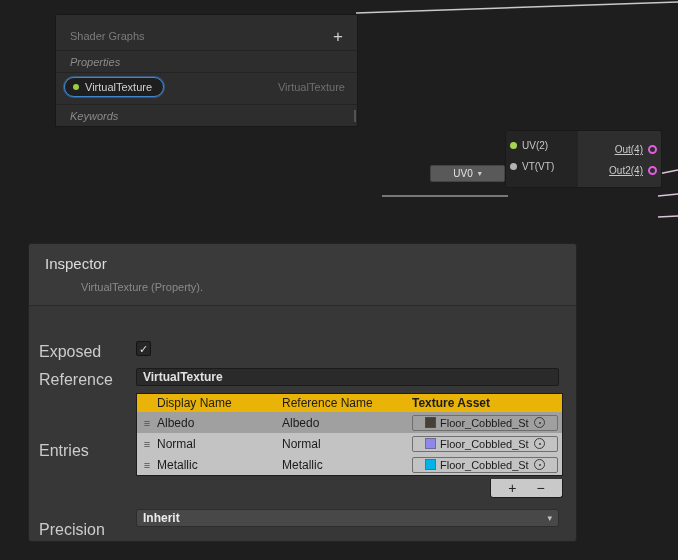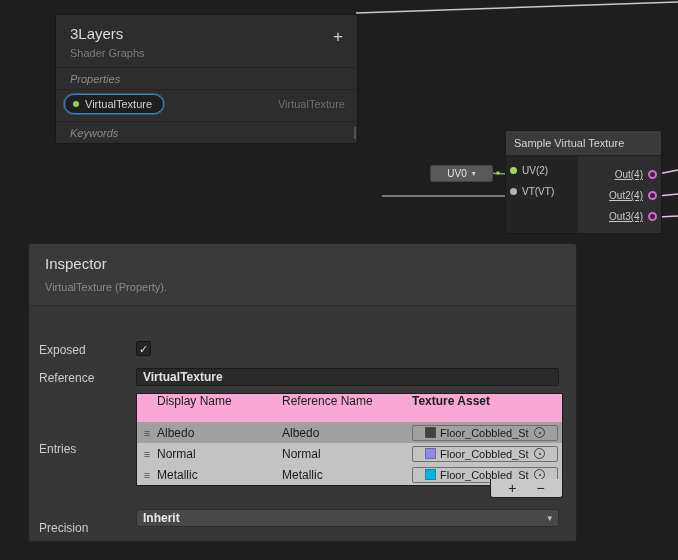--- a/index.html
+++ b/index.html
@@ -44,21 +44,21 @@
   .svt-outputs { flex:1; padding:8px 0 6px; }
   .port-row { display:flex; align-items:center; gap:5px; height:21px; font-size:10px; color:#c9c9c9; padding:0 4px; }
   .port-row.out { justify-content:flex-end;text-decoration:underline; }
   .pdot { flex:0 0 auto; border-radius:50%; cursor:crosshair; }
   .pdot.green { width:7px; height:7px; background:#a5d455; }
   .pdot.gray  { width:7px; height:7px; background:#b3b3b3; }
   .pdot.pink  { width:9px; height:9px; border:2px solid #e45ce2; background:transparent; }
 
   
   .uv0 {
-    position:absolute; left:430px; top:165px; width:63px; height:17px;
+    position:absolute; left:430px; top:165px; width:75px; height:17px;
     background:#595959; border:1px solid #444; border-radius:2px;
     display:flex; align-items:center; justify-content:center; gap:5px;
     font-size:10px; color:#e4e4e4; cursor:pointer;
   }
   .uv0 .arr { font-size:8px; color:#cfcfcf; }
 
   
   .prop-node {
     position:absolute; left:255px; top:186px; height:21px;
     display:flex; align-items:center; gap:6px;
@@ -68,36 +68,36 @@
   .objport { position:relative; width:10px; height:10px; border:1px solid #9a9a9a; border-radius:50%; flex:0 0 auto; }
   .objport::after { content:""; position:absolute; left:3px; top:3px; width:2px; height:2px; border-radius:50%; background:#bdbdbd; }
 
   
   .inspector {
     position:absolute; left:28px; top:243px; width:549px; height:299px;
     background:#373737; border:1px solid #232323; border-radius:3px;
   }
   .insp-header { padding:11px 16px 12px; background:#3a3a3a; border-bottom:1px solid #2a2a2a; border-radius:3px 3px 0 0; }
   .insp-title { font-size:15px; color:#dcdcdc; }
-  .insp-sub { font-size:11px; color:#8a8a8a; margin-top:9px; }
-  .insp-label { position:absolute; left:10px; font-size:12px; color:#cccccc; }
+  .insp-sub { font-size:11px; color:#8a8a8a; margin-top:9px;margin-left:36px; }
+  .insp-label { position:absolute; left:10px; font-size:16px; color:#cccccc; }
   .checkbox {
     position:absolute; left:107px; top:97px; width:15px; height:15px;
     background:#262626; border:1px solid #141414; border-radius:2px;
     color:#e0e0e0; font-size:11px; line-height:14px; text-align:center; cursor:pointer;
   }
   .text-field {
     position:absolute; left:107px; top:124px; width:423px; height:18px;
     background:#2a2a2a; border:1px solid #1b1b1b; border-radius:2px;
     color:#e2e2e2; font-size:12px; font-weight:bold; padding:0 6px;
     line-height:16px; white-space:nowrap; overflow:hidden; cursor:text;
   }
   
   .tbl { position:absolute; left:107px; top:149px; width:427px; border:1px solid #1d1d1d; }
-  .tbl-head { display:flex; align-items:flex-start; height:28px; background:#f9a8d4; font-size:12px; color:#1c1c1c; }
+  .tbl-head { display:flex; align-items:center; height:18px; background:#eab308; font-size:12px; color:#1c1c1c; }
   .tbl-row { display:flex; align-items:center; height:21px; background:#c3c3c3; font-size:12px; color:#1b1b1b; cursor:pointer; }
   .tbl-row.selected { background:#a0a0a0; }
   .c-handle { width:20px; text-align:center; color:#4e4e4e; font-size:11px; cursor:grab; }
   .c-display { width:125px; }
   .c-ref { width:130px; }
   .c-tex { flex:1; padding-right:4px; }
   .h1 { padding-left:20px; width:145px; }
   .h2 { width:130px; }
   .h3 { flex:1;font-weight:bold; }
   .obj-field {
@@ -134,21 +134,20 @@
     <line x1="486" y1="173" x2="509" y2="174" stroke="#93a072" stroke-width="1.4"></line>
     <circle cx="489" cy="173" r="3" fill="#9fce4e"></circle>
     <circle cx="498" cy="173" r="1.8" fill="#9fce4e"></circle>
     <line x1="658" y1="174" x2="678" y2="170" stroke="#dfc2dc" stroke-width="1.6"></line>
     <line x1="658" y1="196" x2="678" y2="194" stroke="#dfc2dc" stroke-width="1.6"></line>
     <line x1="658" y1="217" x2="678" y2="216" stroke="#dfc2dc" stroke-width="1.6"></line>
   </svg>
 
   <div class="blackboard">
     <div class="bb-header">
-      <div class="bb-title">3Layers</div>
       <div class="bb-sub">Shader Graphs</div>
       <div class="bb-add">+</div>
     </div>
     <div class="bb-section">Properties</div>
     <div class="bb-prop-row">
       <span class="pill">
         <span class="dot-green"></span>
         <span>VirtualTexture</span>
       </span>
       <span class="bb-type">VirtualTexture</span>
@@ -157,43 +156,38 @@
     <div class="bb-scroll"></div>
   </div>
 
   <div class="uv0">
     <span>UV0</span>
     <span class="arr">▾</span>
   </div>
 
 
   <div class="svt-node">
-    <div class="svt-header">Sample Virtual Texture</div>
     <div class="svt-body">
       <div class="svt-inputs">
         <div class="port-row">
           <span class="pdot green"></span>
           <span>UV(2)</span>
         </div>
         <div class="port-row">
           <span class="pdot gray"></span>
           <span>VT(VT)</span>
         </div>
       </div>
       <div class="svt-outputs">
         <div class="port-row out">
           <span>Out(4)</span>
           <span class="pdot pink"></span>
         </div>
         <div class="port-row out">
           <span>Out2(4)</span>
-          <span class="pdot pink"></span>
-        </div>
-        <div class="port-row out">
-          <span>Out3(4)</span>
           <span class="pdot pink"></span>
         </div>
       </div>
     </div>
   </div>
 
   <div class="inspector">
     <div class="insp-header">
       <div class="insp-title">Inspector</div>
       <div class="insp-sub">VirtualTexture (Property).</div>

